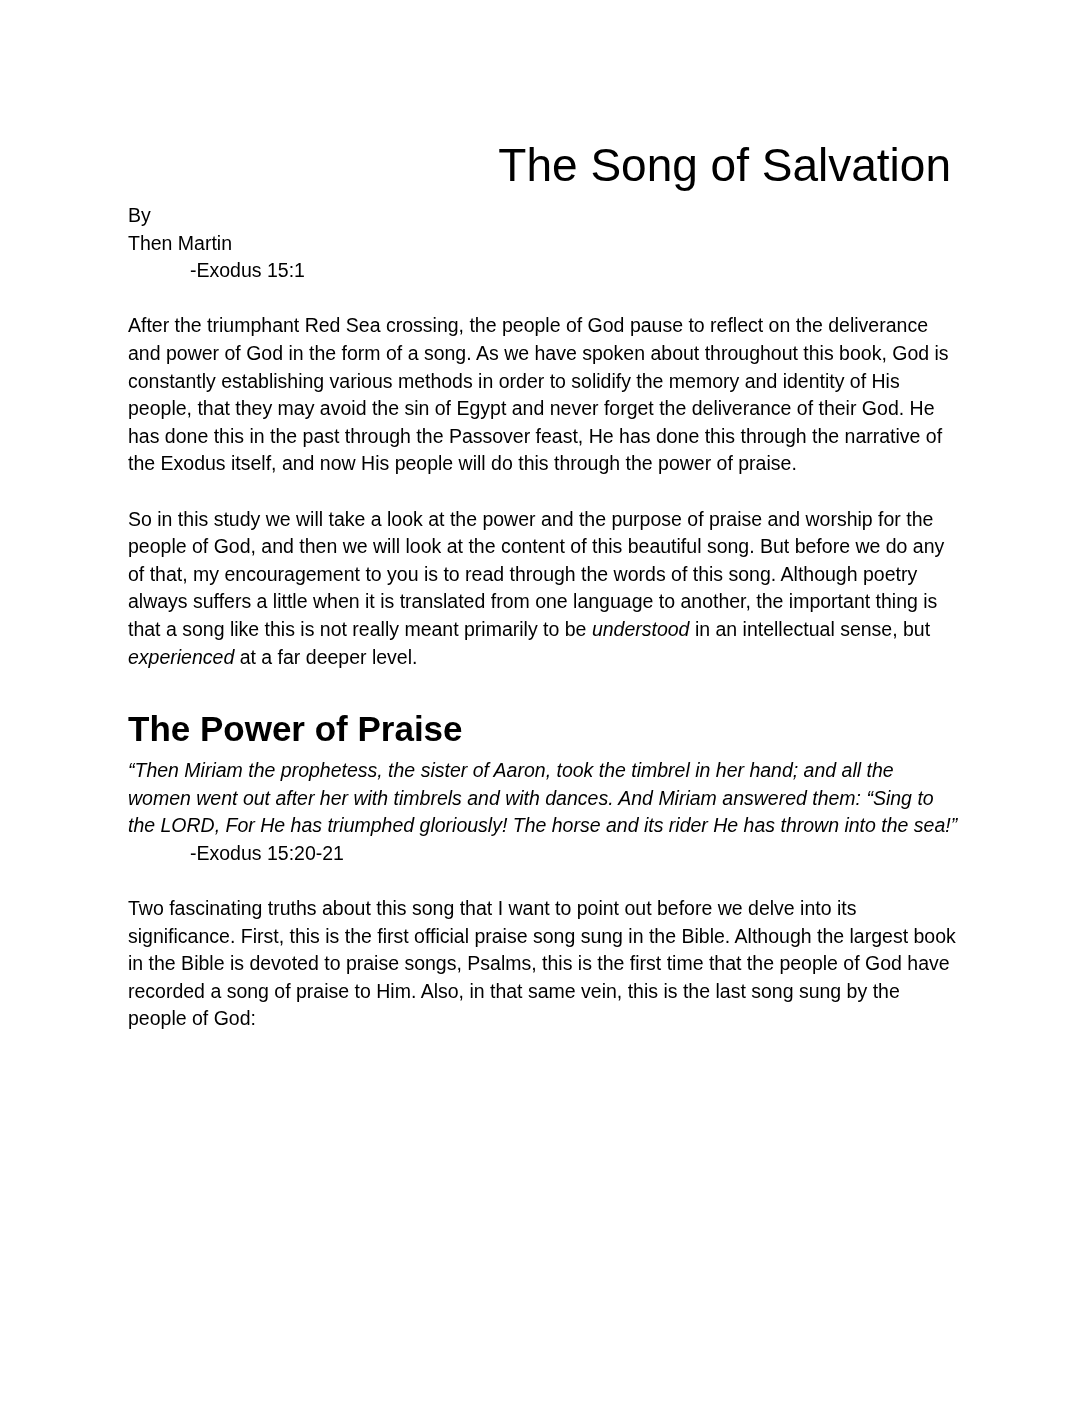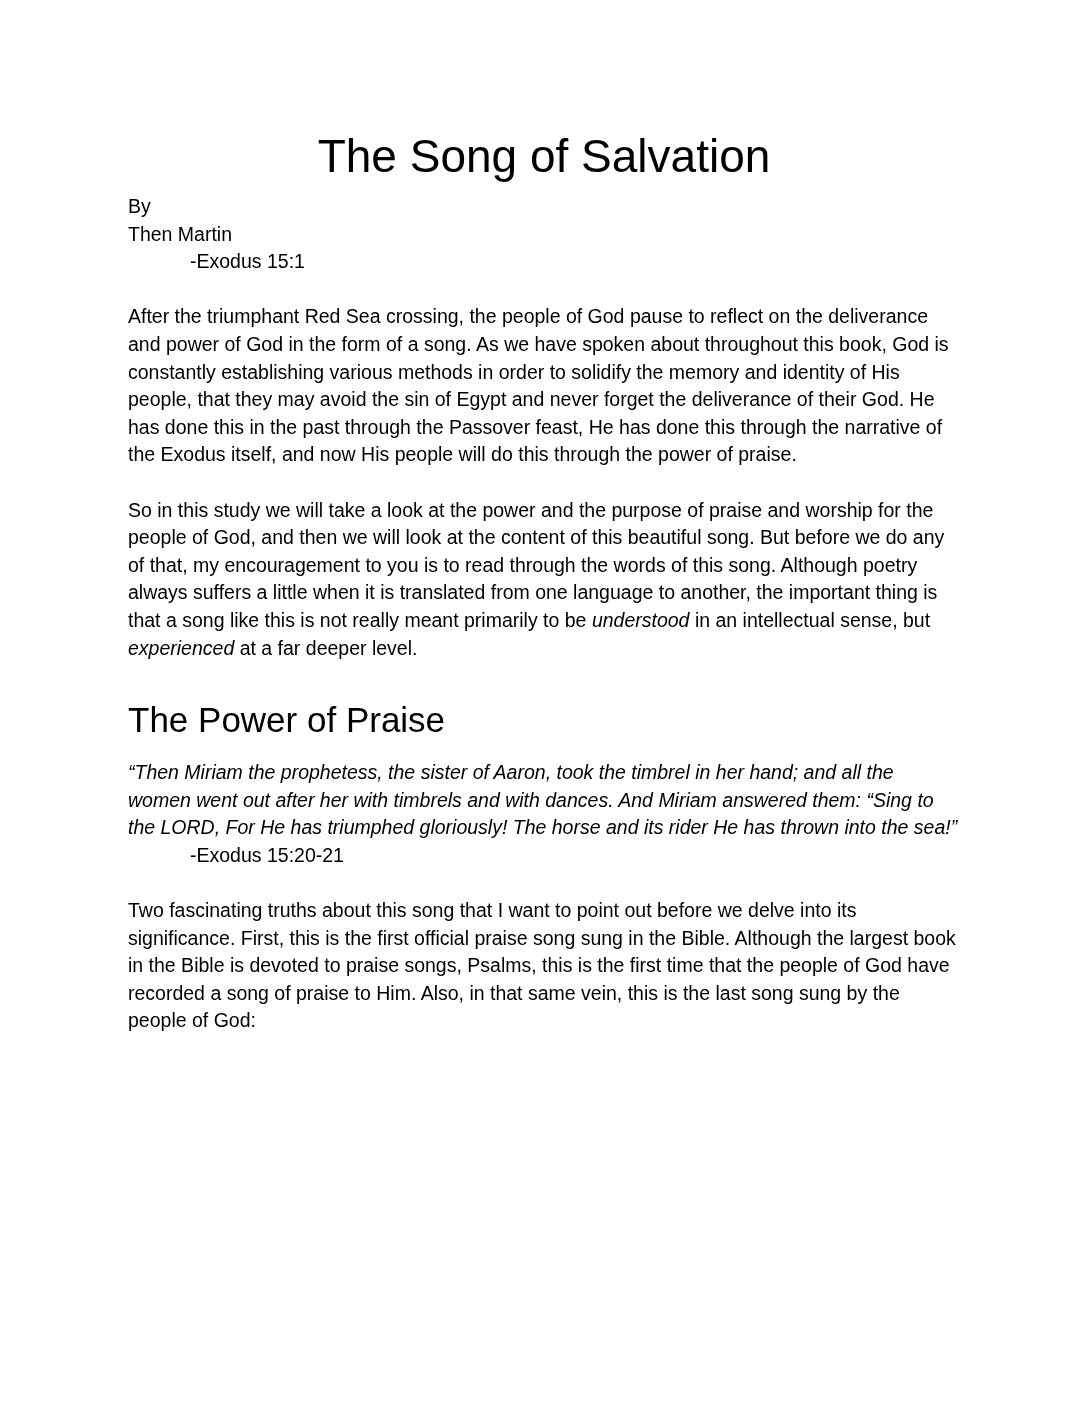--- a/index.html
+++ b/index.html
@@ -14,47 +14,47 @@
     box-sizing: border-box;
     padding: 128px 128px 0 128px;
     background: #ffffff;
     color: #000000;
     font-family: "Liberation Sans", sans-serif;
     font-size: 19.5px;
     line-height: 27.6px;
     overflow: hidden;
   }
   .doc-title {
-    margin: 0;
+    margin: 9px;
     font-size: 46px;
     line-height: 56px;
     font-weight: 400;
-    text-align: center;
+    text-align: right;
   }
   .byline {
     margin-top: 9px;
   }
   .byline p {
     margin: 0;
   }
   p.para {
     margin: 27.6px 0 0 0;
   }
   .quote {
     font-style: italic;
   }
   p.citation {
     margin: 0;
     padding-left: 62px;
   }
   h2.section-heading {
-    margin: 36px 0 17px 0;
+    margin: 36px 0 6px 0;
     font-size: 35px;
     line-height: 44px;
-    font-weight: 400;
+    font-weight: 700;
   }
   em {
     font-style: italic;
   }
 </style>
 </head>
 <body>
 
 <div class="page">
 

